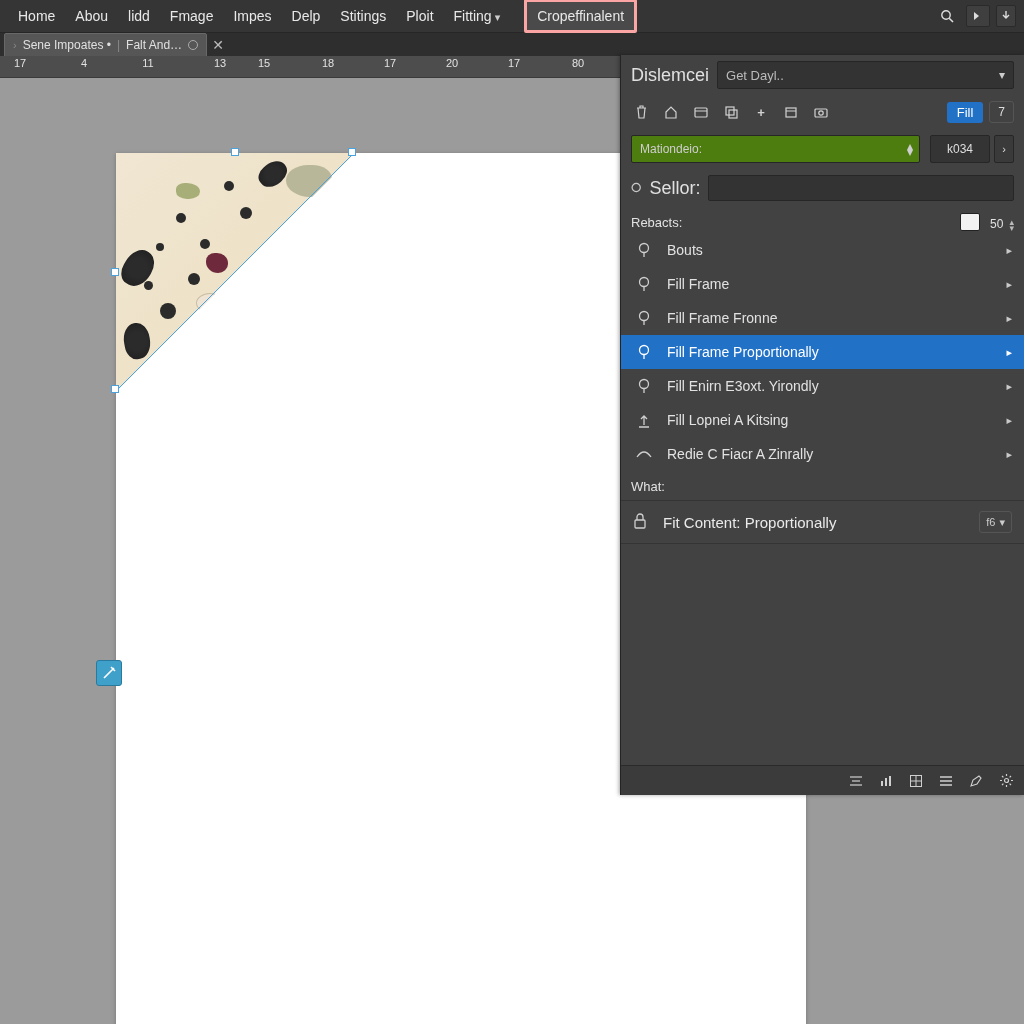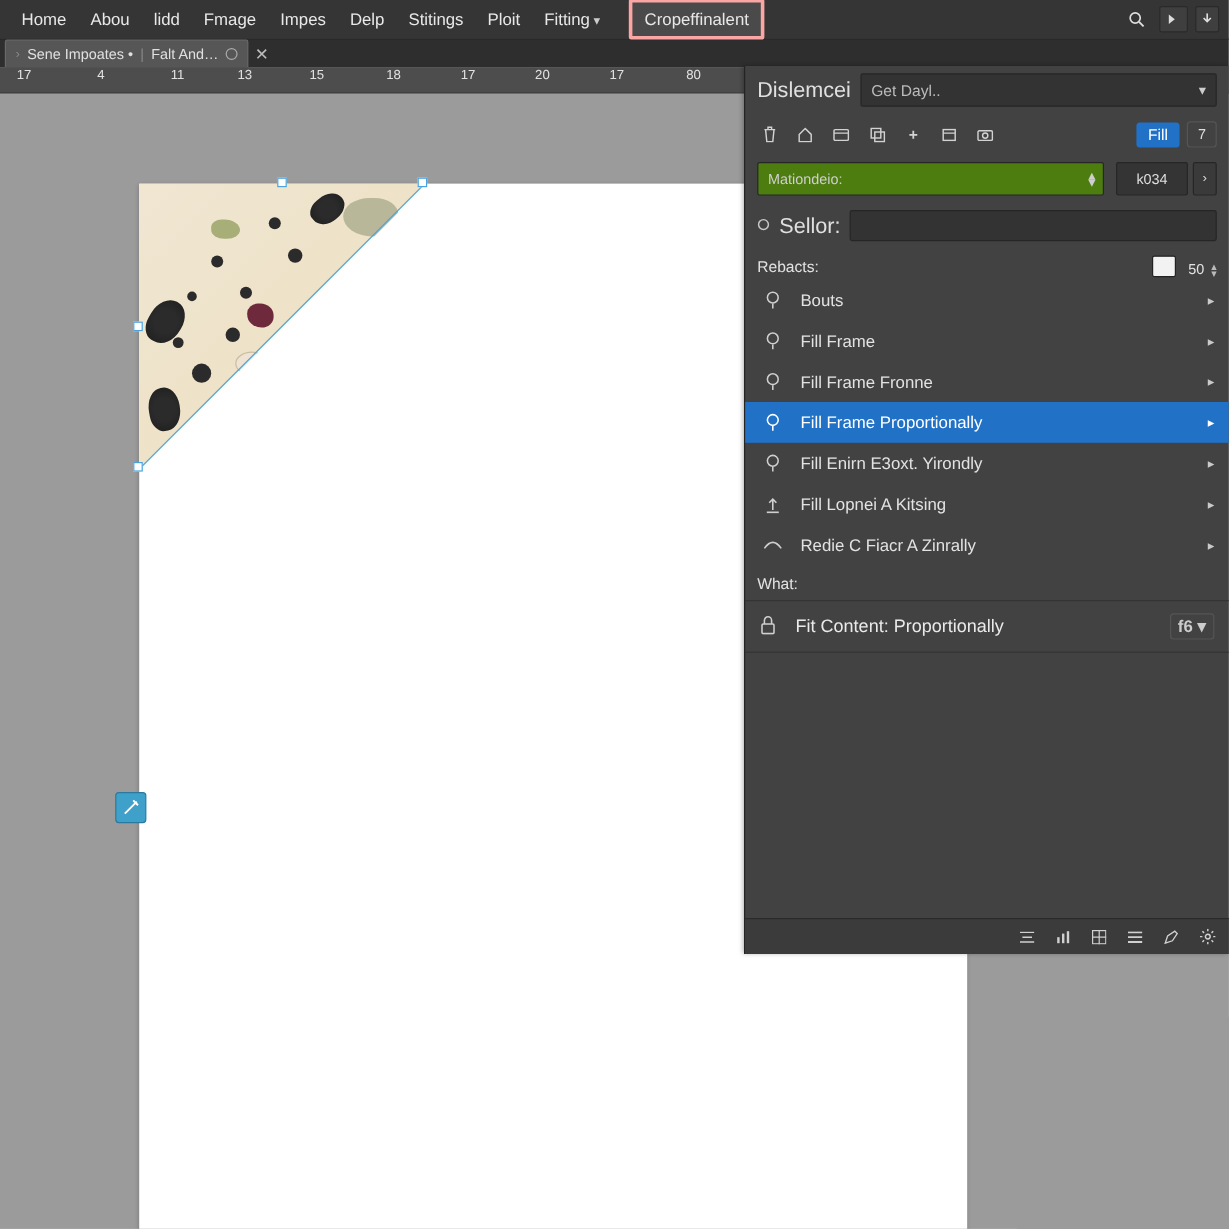--- a/index.html
+++ b/index.html
@@ -64,21 +64,21 @@
 .action-item { display: flex; align-items: center; height: 34px; padding: 0 12px 0 14px; gap: 14px; color: #e2e2e2; font-size: 14px; }
 .action-item.selected { background: #2171c7; color: #fff; }
 .action-icon { width: 18px; height: 18px; display: flex; align-items: center; justify-content: center; color: inherit; }
 .action-arrow { margin-left: auto; color: #cacaca; font-size: 11px; }
 .action-item.selected .action-arrow { color: #fff; }
 
 .what-row { padding: 8px 10px 6px; color: #e2e2e2; font-size: 13px; }
 .applied-row { display: flex; align-items: center; padding: 10px 12px; gap: 12px; border-top: 1px solid #343434; border-bottom: 1px solid #343434; }
 .applied-icon { width: 18px; height: 18px; color: #cfcfcf; }
 .applied-text { font-size: 15px; color: #eaeaea; }
-.tiny-chip { margin-left: auto; display: flex; align-items: center; gap: 4px; height: 22px; border: 1px solid #555; border-radius: 3px; padding: 0 6px; font-size: 14px; color: #ccc; font-weight: bold; }
+.tiny-chip { margin-left: auto; display: flex; align-items: center; gap: 4px; height: 22px; border: 1px solid #555; border-radius: 3px; padding: 0 6px; font-size: 11px; color: #ccc; }
 
 .panel-footer { margin-top: auto; height: 30px; background: #3b3b3b; border-top: 1px solid #2a2a2a; display: flex; align-items: center; justify-content: flex-end; padding: 0 10px; gap: 14px; }
 .footer-ic { width: 16px; height: 16px; color: #d0d0d0; display: flex; align-items: center; justify-content: center; font-size: 13px; }
 
 svg { display: block; }
 </style>
 </head>
 <body>
 
 <div class="menubar">
@@ -120,21 +120,21 @@
     <span>Falt And…</span>
     <span class="circle"></span>
   </div>
   <div class="doc-tab-close">✕</div>
 </div>
 
 <div class="ruler-h">
   <span class="ruler-label" style="left:20px">17</span>
   <span class="ruler-label" style="left:84px">4</span>
   <span class="ruler-label" style="left:148px">11</span>
-  <span class="ruler-label" style="left:204px">13</span>
+  <span class="ruler-label" style="left:220px">13</span>
   <span class="ruler-label" style="left:264px">15</span>
   <span class="ruler-label" style="left:328px">18</span>
   <span class="ruler-label" style="left:390px">17</span>
   <span class="ruler-label" style="left:452px">20</span>
   <span class="ruler-label" style="left:514px">17</span>
   <span class="ruler-label" style="left:578px">80</span>
 </div>
 
 <div class="canvas-area">
   <div class="page">

